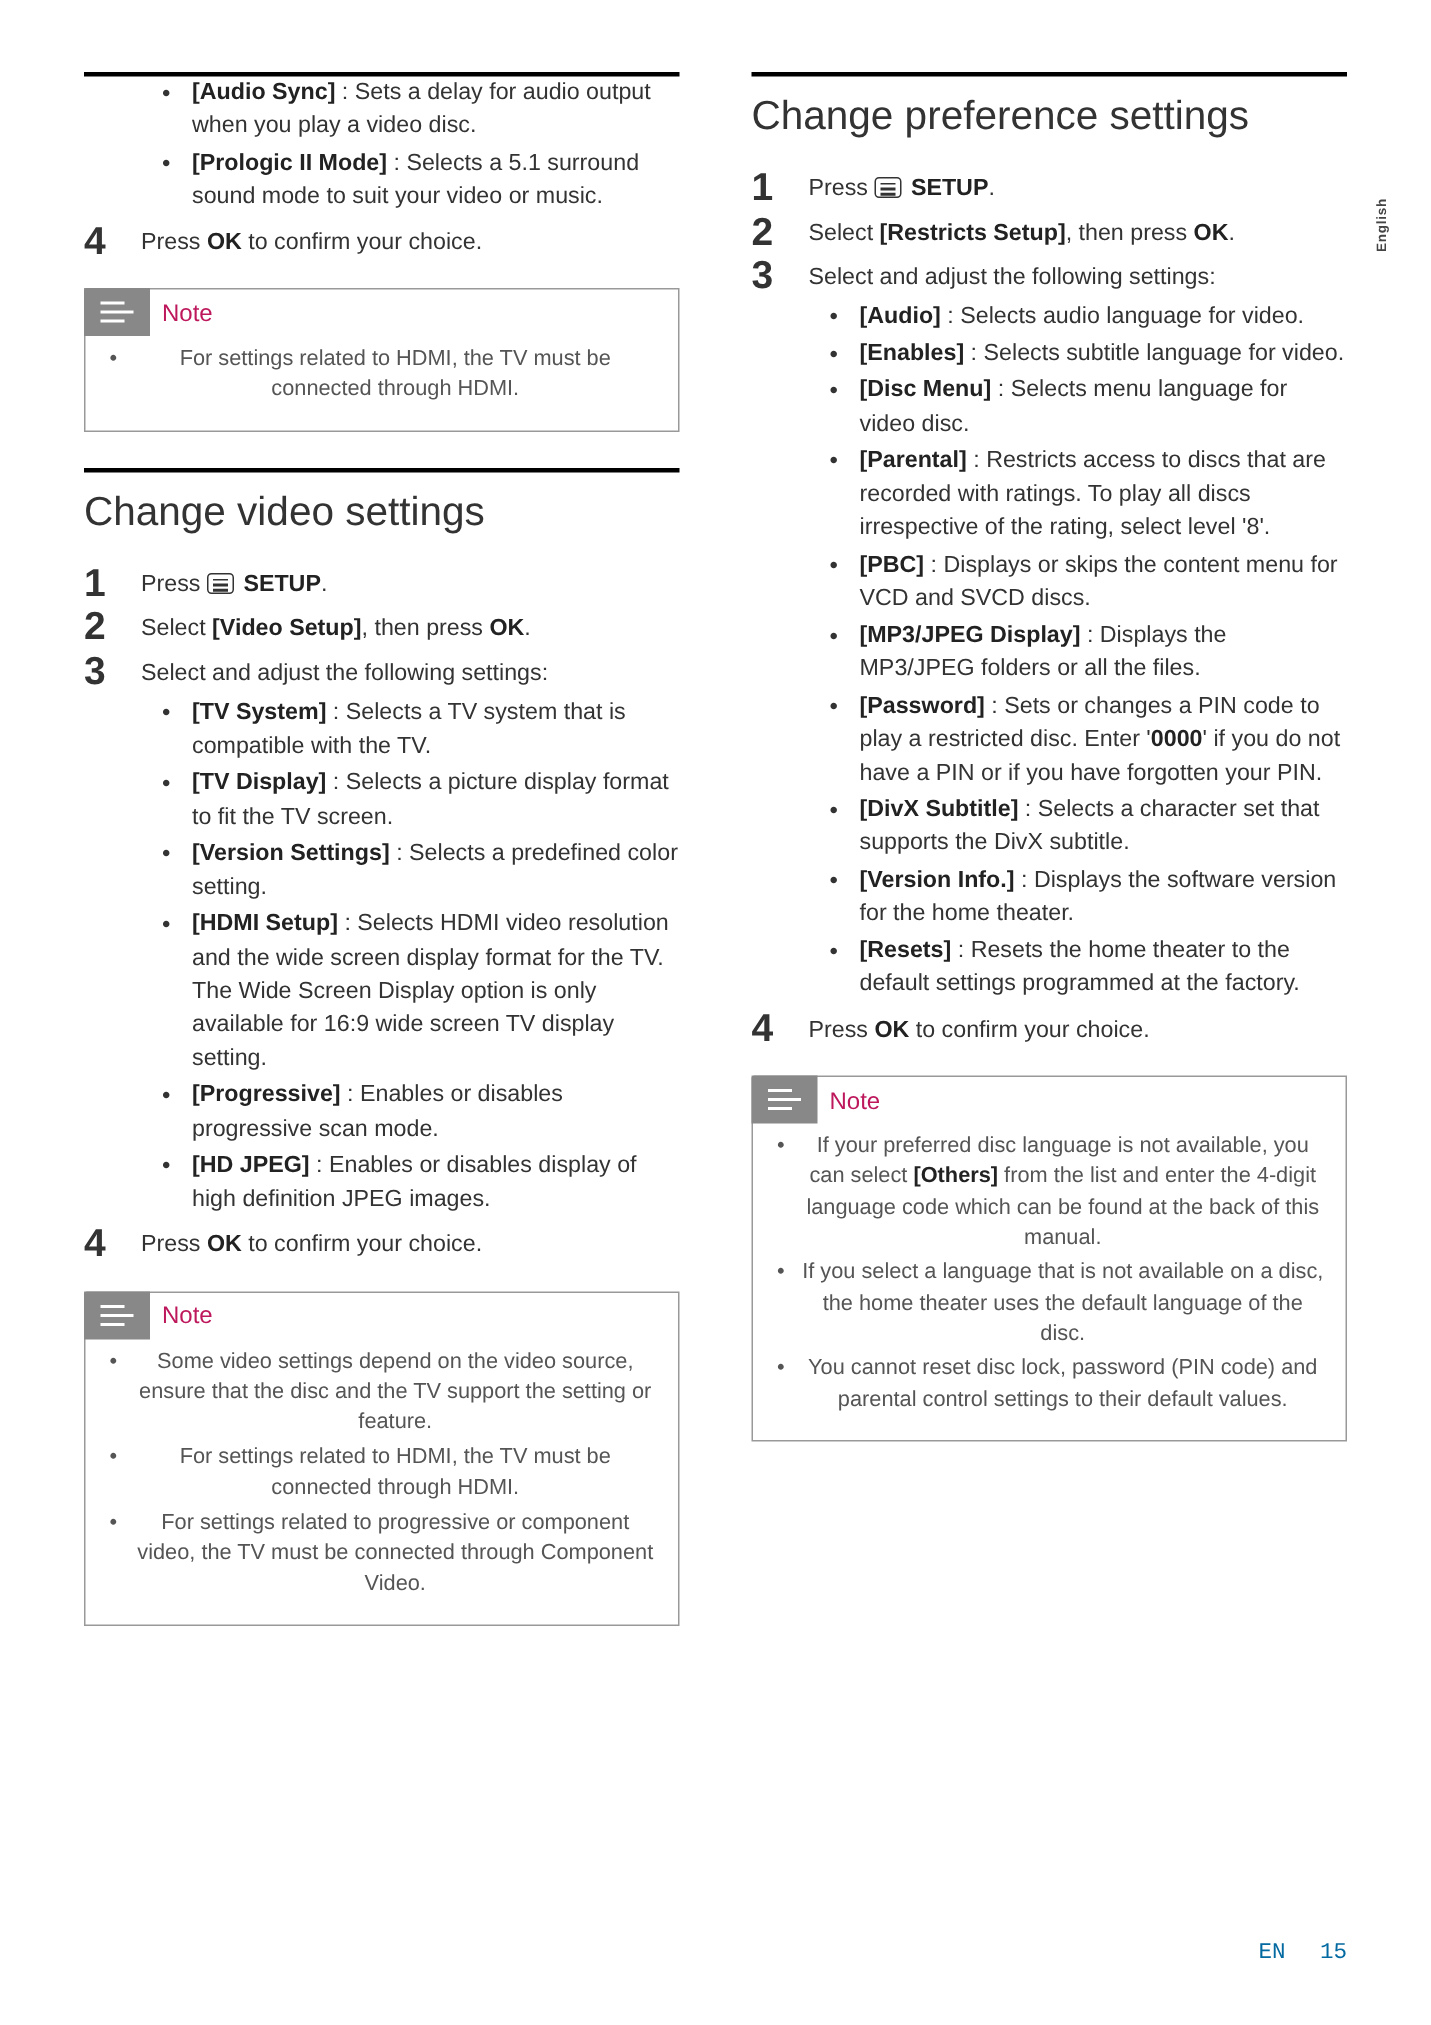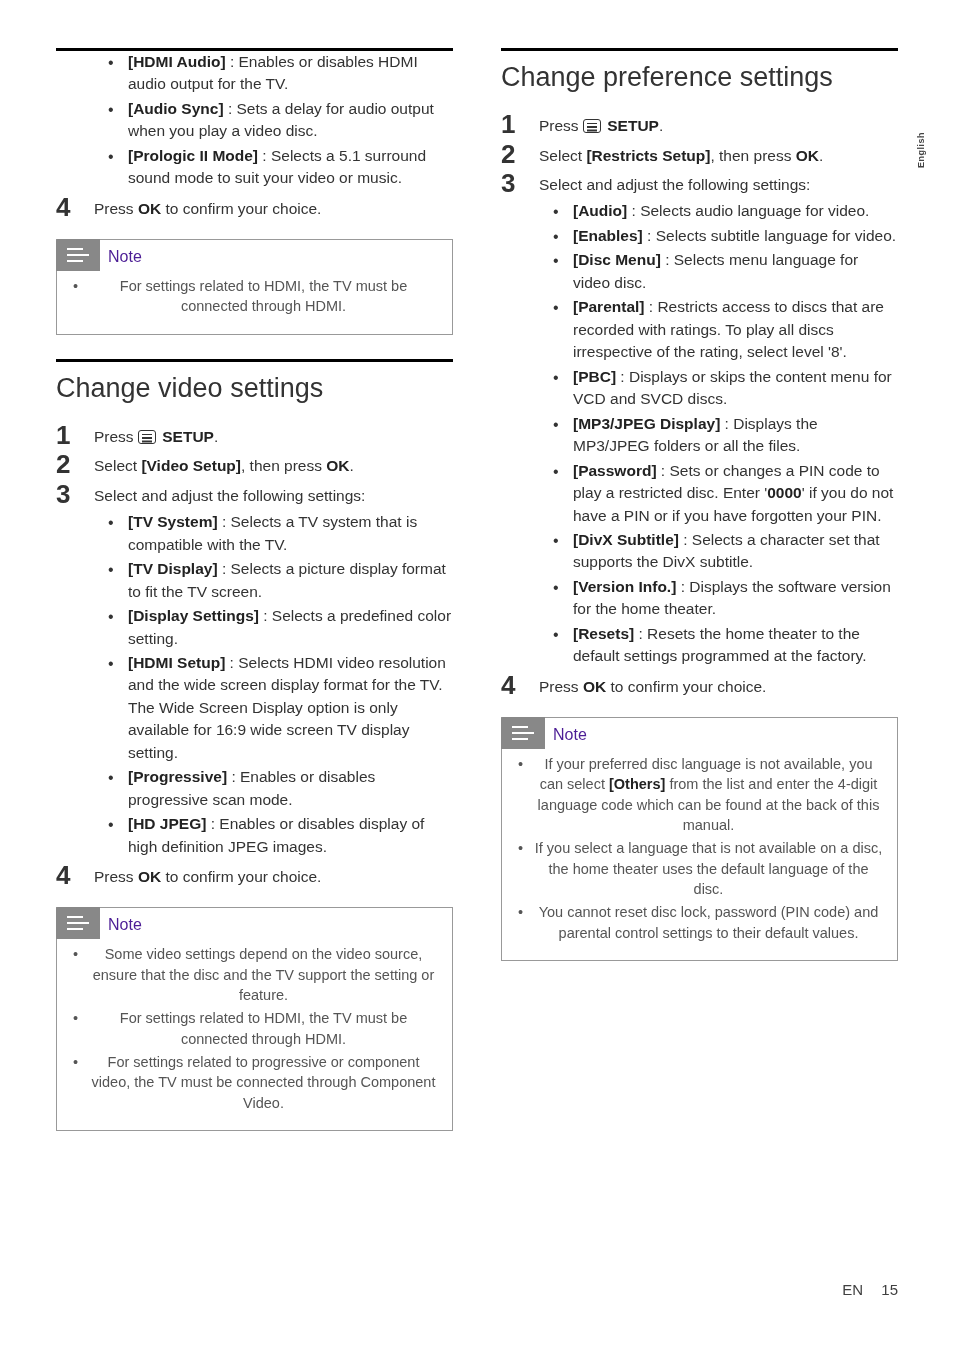--- a/index.html
+++ b/index.html
@@ -136,21 +136,21 @@
       height: 32px;
       background: #888;
       display: flex;
       align-items: center;
       justify-content: center;
       border-top-left-radius: 2px;
     }
     .note-icon-svg { width: 24px; height: 20px; }
     .note-label {
       font-size: 16px;
-      color: #4c1d95;
+      color: #be185d;
       padding-top: 4px;
     }
     .note-box ul {
       list-style: none;
     }
     .note-box ul li {
       position: relative;
       padding-left: 18px;
       margin-bottom: 3px;
       text-align: center;
@@ -180,40 +180,40 @@
     }
     .setup-icon::after {
       content: "";
       position: absolute;
       left: 3px; right: 3px; top: 6px;
       height: 1.5px; background: #333;
       box-shadow: 0 3.5px 0 #333;
     }
     .footer {
       position: absolute;
-      bottom: 52px;
+      bottom: 40px;
       right: 56px;
       font-size: 15px;
-      color: #404040;
+      color: #0369a1;
+      font-family: Liberation Mono, monospace;
     }
     .footer .pn { margin-left: 14px; }
     strong { font-weight: bold; color: #222; }
   </style>
 </head>
 <body>
 
 <div class="side-tab">English</div>
 
 <div class="columns">
 
   <div class="col">
     <div class="top-rule"></div>
 
     <ul class="continuation-bullets">
-      <li><strong>[HDMI Audio]</strong><span> : Enables or disables HDMI audio output for the TV.</span></li>
       <li><strong>[Audio Sync]</strong><span> : Sets a delay for audio output when you play a video disc.</span></li>
       <li><strong>[Prologic II Mode]</strong><span> : Selects a 5.1 surround sound mode to suit your video or music.</span></li>
     </ul>
 
     <ol class="step-list">
       <li>
         <span class="step-num">4</span>
         <span class="step-body">
           <span>Press </span><strong>OK</strong><span> to confirm your choice.</span>
         </span>
@@ -251,21 +251,21 @@
           <span>Select </span><strong>[Video Setup]</strong><span>, then press </span><strong>OK</strong><span>.</span>
         </span>
       </li>
       <li>
         <span class="step-num">3</span>
         <span class="step-body">
           <span>Select and adjust the following settings:</span>
           <ul class="bullets">
             <li><strong>[TV System]</strong><span> : Selects a TV system that is compatible with the TV.</span></li>
             <li><strong>[TV Display]</strong><span> : Selects a picture display format to fit the TV screen.</span></li>
-            <li><strong>[Display Settings]</strong><span> : Selects a predefined color setting.</span></li>
+            <li><strong>[Version Settings]</strong><span> : Selects a predefined color setting.</span></li>
             <li><strong>[HDMI Setup]</strong><span> : Selects HDMI video resolution and the wide screen display format for the TV. The Wide Screen Display option is only available for 16:9 wide screen TV display setting.</span></li>
             <li><strong>[Progressive]</strong><span> : Enables or disables progressive scan mode.</span></li>
             <li><strong>[HD JPEG]</strong><span> : Enables or disables display of high definition JPEG images.</span></li>
           </ul>
         </span>
       </li>
       <li>
         <span class="step-num">4</span>
         <span class="step-body">
           <span>Press </span><strong>OK</strong><span> to confirm your choice.</span>

